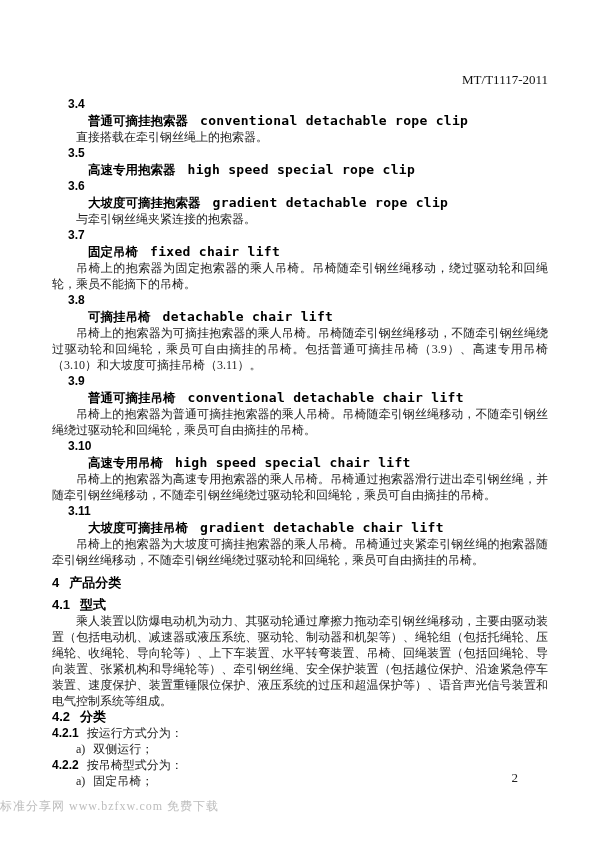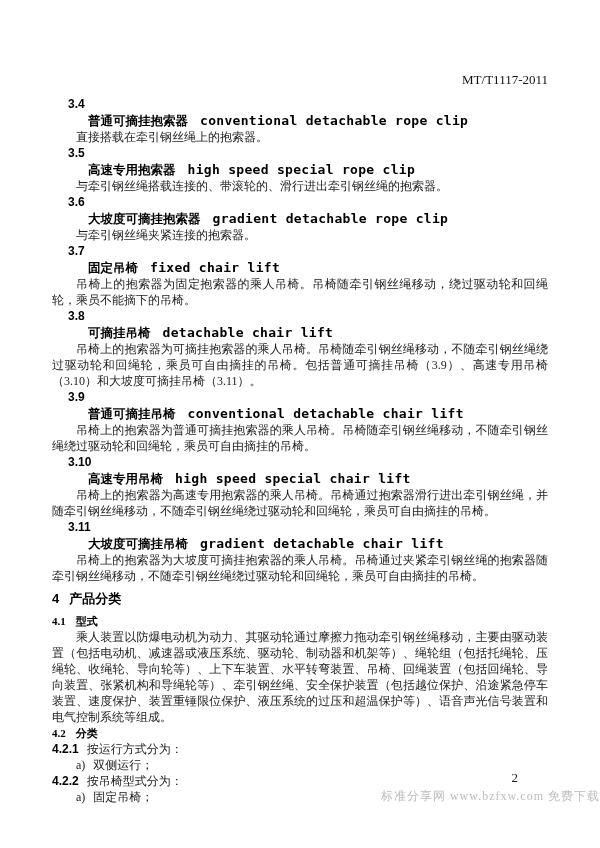--- a/index.html
+++ b/index.html
@@ -58,23 +58,23 @@
   .section-heading {
     font-family: "Liberation Sans", "DejaVu Sans", sans-serif;
     font-weight: bold;
     font-size: 13px;
     line-height: 16px;
     color: #000;
     margin-top: 7px;
     margin-bottom: 0;
   }
   .sub-heading {
-    font-family: Liberation Serif, serif;
-    font-weight: bold;
-    font-size: 11px;
+    font-family: Liberation Sans, sans-serif;
+    font-weight: bold;
+    font-size: 13px;
     line-height: 16px;
     color: #000;
     margin-top: 6px;
   }
   .num-gap { display: inline-block; width: 10px; }
   .clause-line {
     font-size: 12px;
     line-height: 16px;
   }
   .clause-line .num {
@@ -101,22 +101,22 @@
     right: 82px;
     bottom: 42px;
     font-family: "Liberation Serif", "DejaVu Serif", serif;
     font-size: 13px;
     color: #222;
   }
   .watermark {
     position: absolute;
     left: 0;
     right: 0;
-    bottom: 23px;
-    text-align: right;
+    bottom: 13px;
+    text-align: left;
     font-family: "Liberation Serif", "DejaVu Serif", serif;
     font-size: 12px;
     color: #bdbdbd;
     letter-spacing: 1px;
   }
 </style>
 </head>
 <body>
 
 <div class="page">
@@ -131,21 +131,20 @@
         <span class="zh">普通可摘挂抱索器</span><span class="en">conventional detachable rope clip</span>
       </div>
       <p class="term-def">直接搭载在牵引钢丝绳上的抱索器。</p>
     </div>
 
     <div>
       <div class="term-number">3.5</div>
       <div class="term-heading">
         <span class="zh">高速专用抱索器</span><span class="en">high speed special rope clip</span>
       </div>
-      <p class="term-def">与牵引钢丝绳搭载连接的、带滚轮的、滑行进出牵引钢丝绳的抱索器。</p>
     </div>
 
     <div>
       <div class="term-number">3.6</div>
       <div class="term-heading">
         <span class="zh">大坡度可摘挂抱索器</span><span class="en">gradient detachable rope clip</span>
       </div>
       <p class="term-def">与牵引钢丝绳夹紧连接的抱索器。</p>
     </div>
 

